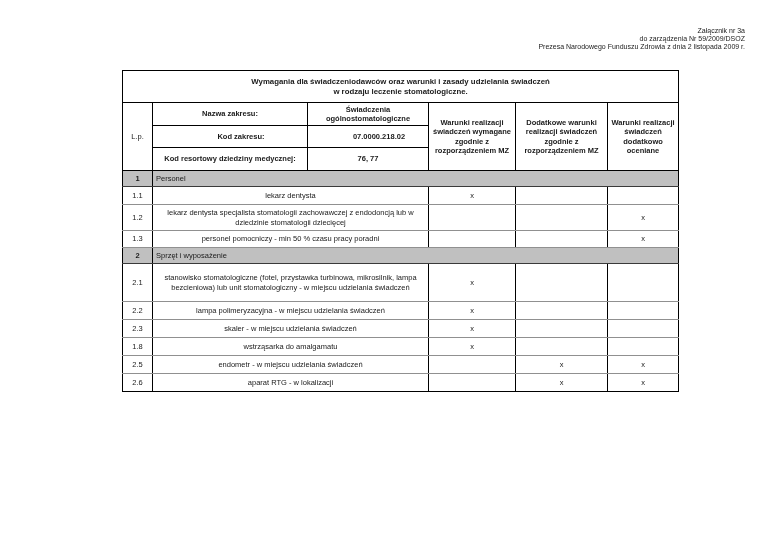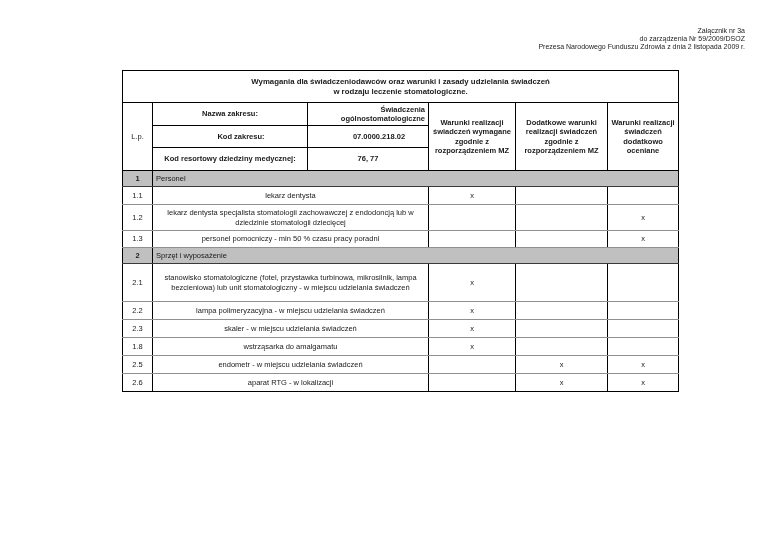--- a/index.html
+++ b/index.html
@@ -46,21 +46,21 @@
     text-align: center;
     font-weight: bold;
     height: 32px;
     font-size: 7.8px;
     line-height: 10px;
   }
   tr.hrow td { border: 1px solid #000; }
   td.lp-head { text-align: center; font-weight: normal; }
   td.hlabel { font-weight: bold; text-align: center; margin-left: 27px; }
   td.hval { font-weight: bold; }
-  td.hval.left { text-align: right; }
+  td.hval.left { text-align: center; }
   td.hval.center { text-align: center; }
   td.hcol { font-weight: bold; text-align: center; padding: 1px 2px; }
   tr.hr1 td { height: 23px; }
   tr.hr2 td { height: 22px; padding-left: 25px; }
   tr.hr3 td { height: 23px; }
   tr.section td {
     background: #c0c0c0;
     border-top: 1px solid #3a3a3a;
     border-bottom: 1px solid #3a3a3a;
     height: 16px;

